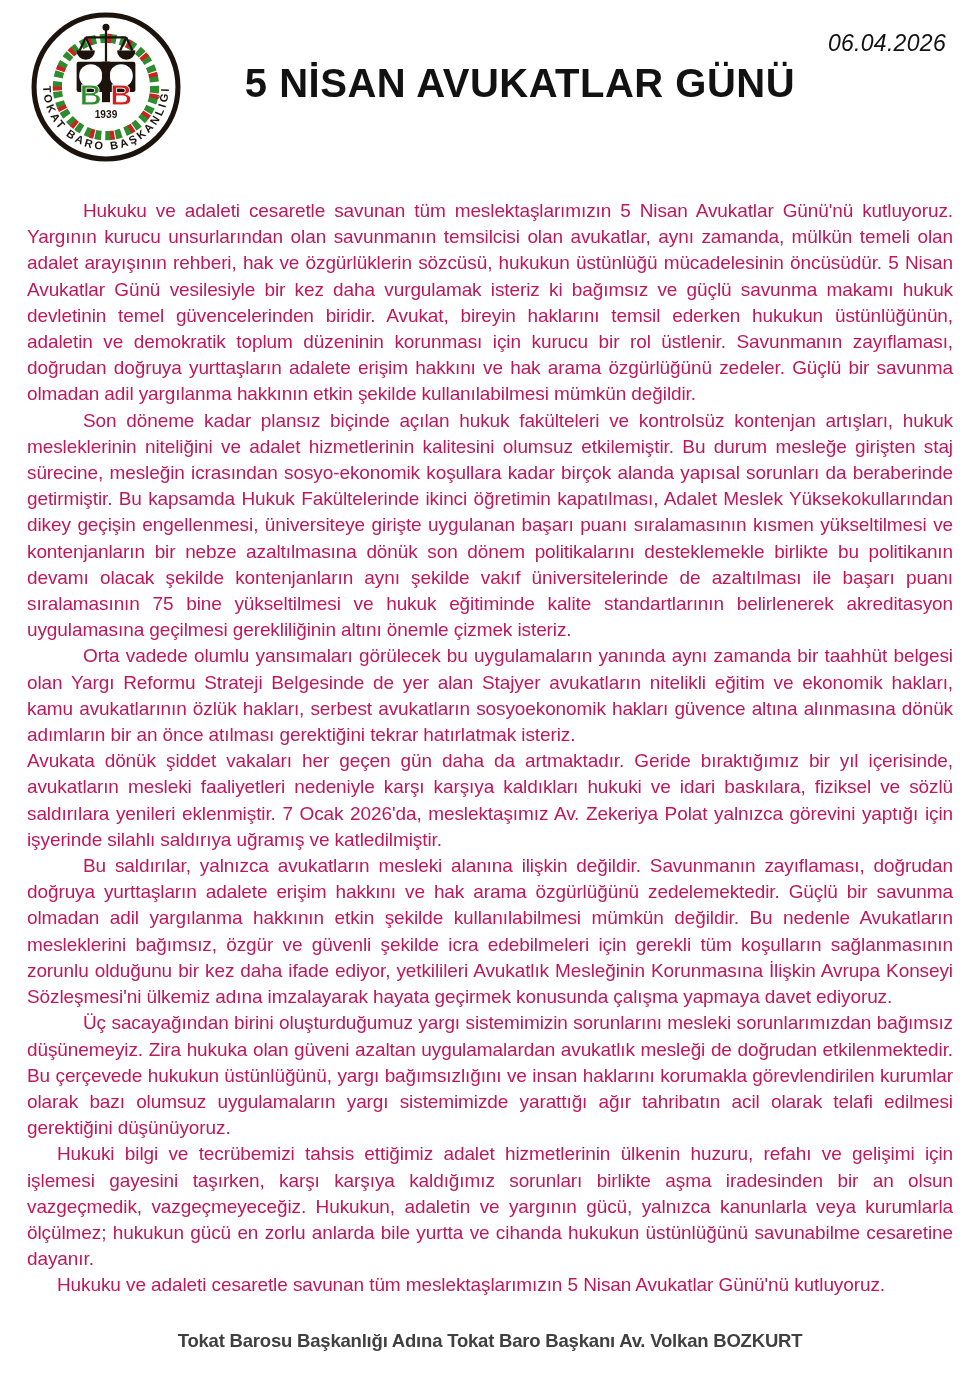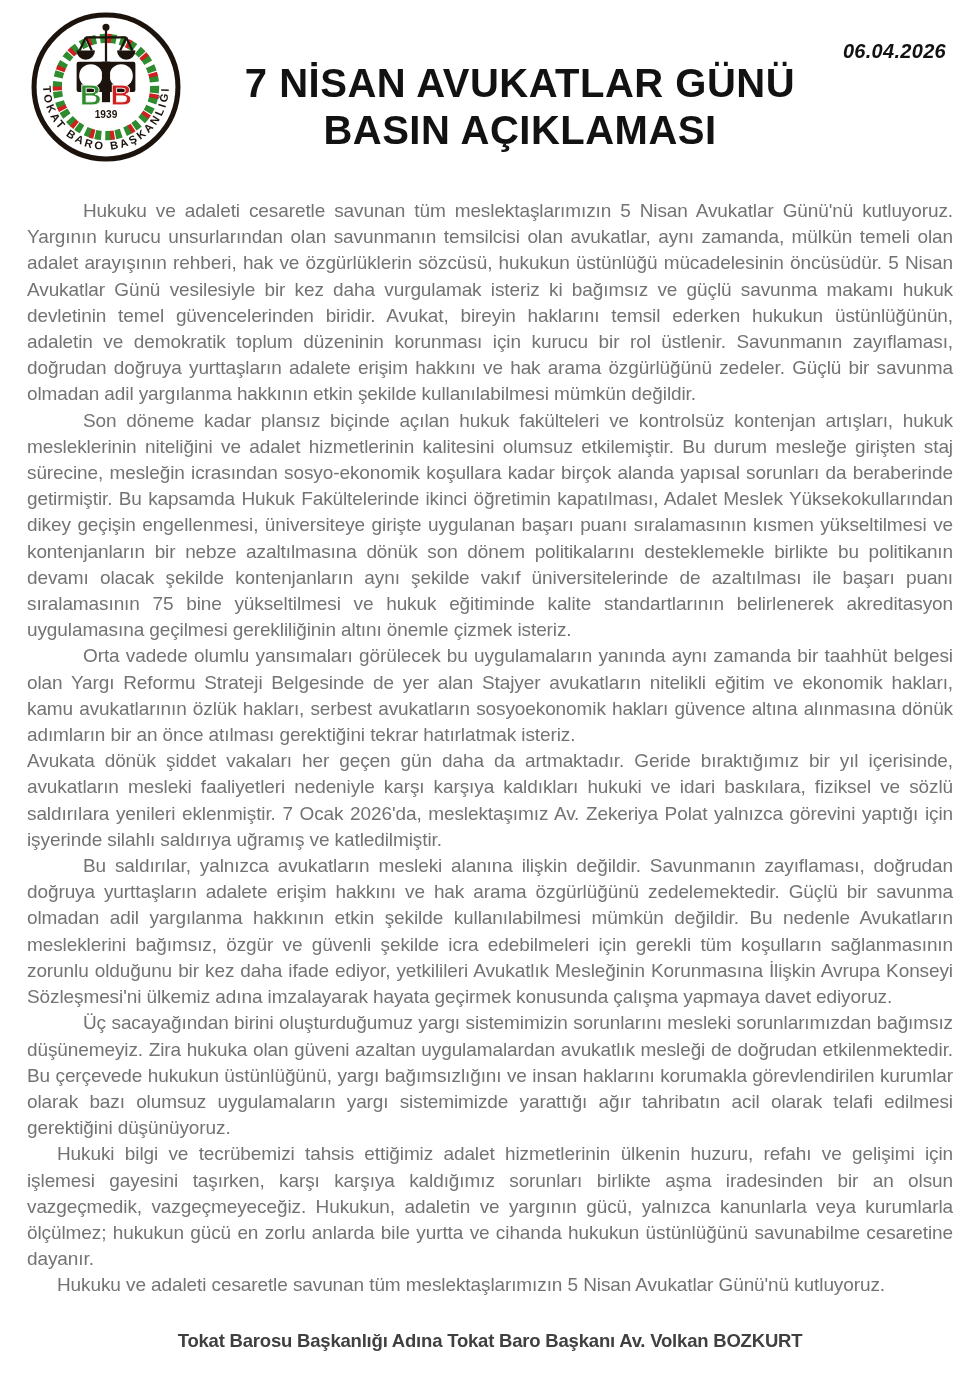--- a/index.html
+++ b/index.html
@@ -10,40 +10,40 @@
     margin:0 auto;
     background:#ffffff;
     color:#121212;
     font-family:"Liberation Sans", sans-serif;
     overflow:hidden;
   }
   .header { position:relative; height:198px; }
   .logo-wrap { position:absolute; left:30px; top:8px; width:152px; height:158px; }
   .logo-wrap svg { width:100%; height:100%; }
   .doc-date {
-    position:absolute; right:34px; top:40px;
-    font-size:20px; font-weight:bold; font-style:italic;
+    position:absolute; right:34px; top:30px;
+    font-size:23px; font-weight:normal; font-style:italic;
     letter-spacing:0.3px;
   }
   .title-block {
     position:absolute; left:170px; right:110px; top:60px;
     text-align:center;
   }
   .title-line {
     font-size:40px; font-weight:800; line-height:47px;
     letter-spacing:0.5px;
     font-family:"Liberation Sans", sans-serif;
   }
   .content {
     position:absolute; left:27px; right:27px; top:198px;
   }
   .content p {
     font-size:19px; line-height:26.2px;
     text-align:justify;
-    color:#737373;
+    color:#be185d;
     letter-spacing:-0.1px;
   }
   .indent-lg { text-indent:56px; }
   .indent-md { text-indent:30px; }
   .indent-none { text-indent:0; }
   .signature {
     margin-top:31px;
     text-align:center;
     font-size:18.5px;
     font-weight:bold;
@@ -95,22 +95,21 @@
 
         <text font-size="11" font-weight="bold" font-family="Liberation Sans, sans-serif" fill="#1c130d" letter-spacing="2.5">
           <textPath href="#ringPath" startOffset="50%" text-anchor="middle">TOKAT BARO BAŞKANLIĞI</textPath>
         </text>
       </svg>
     </div>
 
     <div class="doc-date">06.04.2026</div>
 
     <div class="title-block">
-      <div class="title-line">7 NİSAN AVUKATLAR GÜNÜ</div>
-      <div class="title-line">BASIN AÇIKLAMASI</div>
+      <div class="title-line">5 NİSAN AVUKATLAR GÜNÜ</div>
     </div>
   </div>
 
   <div class="content">
     <p class="indent-lg">Hukuku ve adaleti cesaretle savunan tüm meslektaşlarımızın 5 Nisan Avukatlar Günü'nü kutluyoruz. Yargının kurucu unsurlarından olan savunmanın temsilcisi olan avukatlar, aynı zamanda, mülkün temeli olan adalet arayışının rehberi, hak ve özgürlüklerin sözcüsü, hukukun üstünlüğü mücadelesinin öncüsüdür. 5 Nisan Avukatlar Günü vesilesiyle bir kez daha vurgulamak isteriz ki bağımsız ve güçlü savunma makamı hukuk devletinin temel güvencelerinden biridir. Avukat, bireyin haklarını temsil ederken hukukun üstünlüğünün, adaletin ve demokratik toplum düzeninin korunması için kurucu bir rol üstlenir. Savunmanın zayıflaması, doğrudan doğruya yurttaşların adalete erişim hakkını ve hak arama özgürlüğünü zedeler. Güçlü bir savunma olmadan adil yargılanma hakkının etkin şekilde kullanılabilmesi mümkün değildir.</p>
     <p class="indent-lg">Son döneme kadar plansız biçinde açılan hukuk fakülteleri ve kontrolsüz kontenjan artışları, hukuk mesleklerinin niteliğini ve adalet hizmetlerinin kalitesini olumsuz etkilemiştir. Bu durum mesleğe girişten staj sürecine, mesleğin icrasından sosyo-ekonomik koşullara kadar birçok alanda yapısal sorunları da beraberinde getirmiştir. Bu kapsamda Hukuk Fakültelerinde ikinci öğretimin kapatılması, Adalet Meslek Yüksekokullarından dikey geçişin engellenmesi, üniversiteye girişte uygulanan başarı puanı sıralamasının kısmen yükseltilmesi ve kontenjanların bir nebze azaltılmasına dönük son dönem politikalarını desteklemekle birlikte bu politikanın devamı olacak şekilde kontenjanların aynı şekilde vakıf üniversitelerinde de azaltılması ile başarı puanı sıralamasının 75 bine yükseltilmesi ve hukuk eğitiminde kalite standartlarının belirlenerek akreditasyon uygulamasına geçilmesi gerekliliğinin altını önemle çizmek isteriz.</p>
     <p class="indent-lg">Orta vadede olumlu yansımaları görülecek bu uygulamaların yanında aynı zamanda bir taahhüt belgesi olan Yargı Reformu Strateji Belgesinde de yer alan Stajyer avukatların nitelikli eğitim ve ekonomik hakları, kamu avukatlarının özlük hakları, serbest avukatların sosyoekonomik hakları güvence altına alınmasına dönük adımların bir an önce atılması gerektiğini tekrar hatırlatmak isteriz.</p>
     <p class="indent-none">Avukata dönük şiddet vakaları her geçen gün daha da artmaktadır. Geride bıraktığımız bir yıl içerisinde, avukatların mesleki faaliyetleri nedeniyle karşı karşıya kaldıkları hukuki ve idari baskılara, fiziksel ve sözlü saldırılara yenileri eklenmiştir. 7 Ocak 2026'da, meslektaşımız Av. Zekeriya Polat yalnızca görevini yaptığı için işyerinde silahlı saldırıya uğramış ve katledilmiştir.</p>
     <p class="indent-lg">Bu saldırılar, yalnızca avukatların mesleki alanına ilişkin değildir. Savunmanın zayıflaması, doğrudan doğruya yurttaşların adalete erişim hakkını ve hak arama özgürlüğünü zedelemektedir. Güçlü bir savunma olmadan adil yargılanma hakkının etkin şekilde kullanılabilmesi mümkün değildir. Bu nedenle Avukatların mesleklerini bağımsız, özgür ve güvenli şekilde icra edebilmeleri için gerekli tüm koşulların sağlanmasının zorunlu olduğunu bir kez daha ifade ediyor, yetkilileri Avukatlık Mesleğinin Korunmasına İlişkin Avrupa Konseyi Sözleşmesi'ni ülkemiz adına imzalayarak hayata geçirmek konusunda çalışma yapmaya davet ediyoruz.</p>
     <p class="indent-lg">Üç sacayağından birini oluşturduğumuz yargı sistemimizin sorunlarını mesleki sorunlarımızdan bağımsız düşünemeyiz. Zira hukuka olan güveni azaltan uygulamalardan avukatlık mesleği de doğrudan etkilenmektedir. Bu çerçevede hukukun üstünlüğünü, yargı bağımsızlığını ve insan haklarını korumakla görevlendirilen kurumlar olarak bazı olumsuz uygulamaların yargı sistemimizde yarattığı ağır tahribatın acil olarak telafi edilmesi gerektiğini düşünüyoruz.</p>

